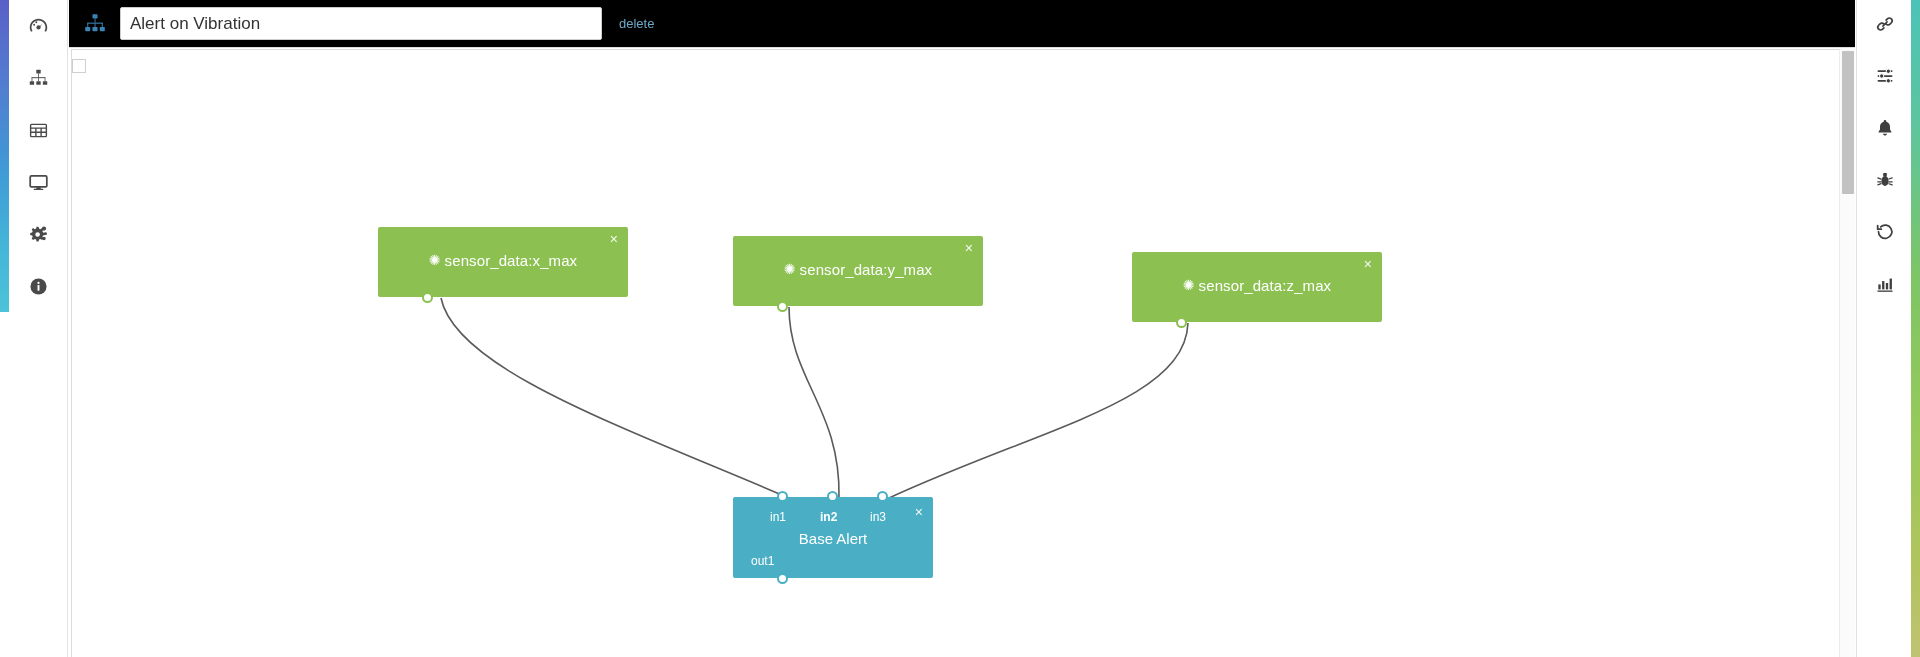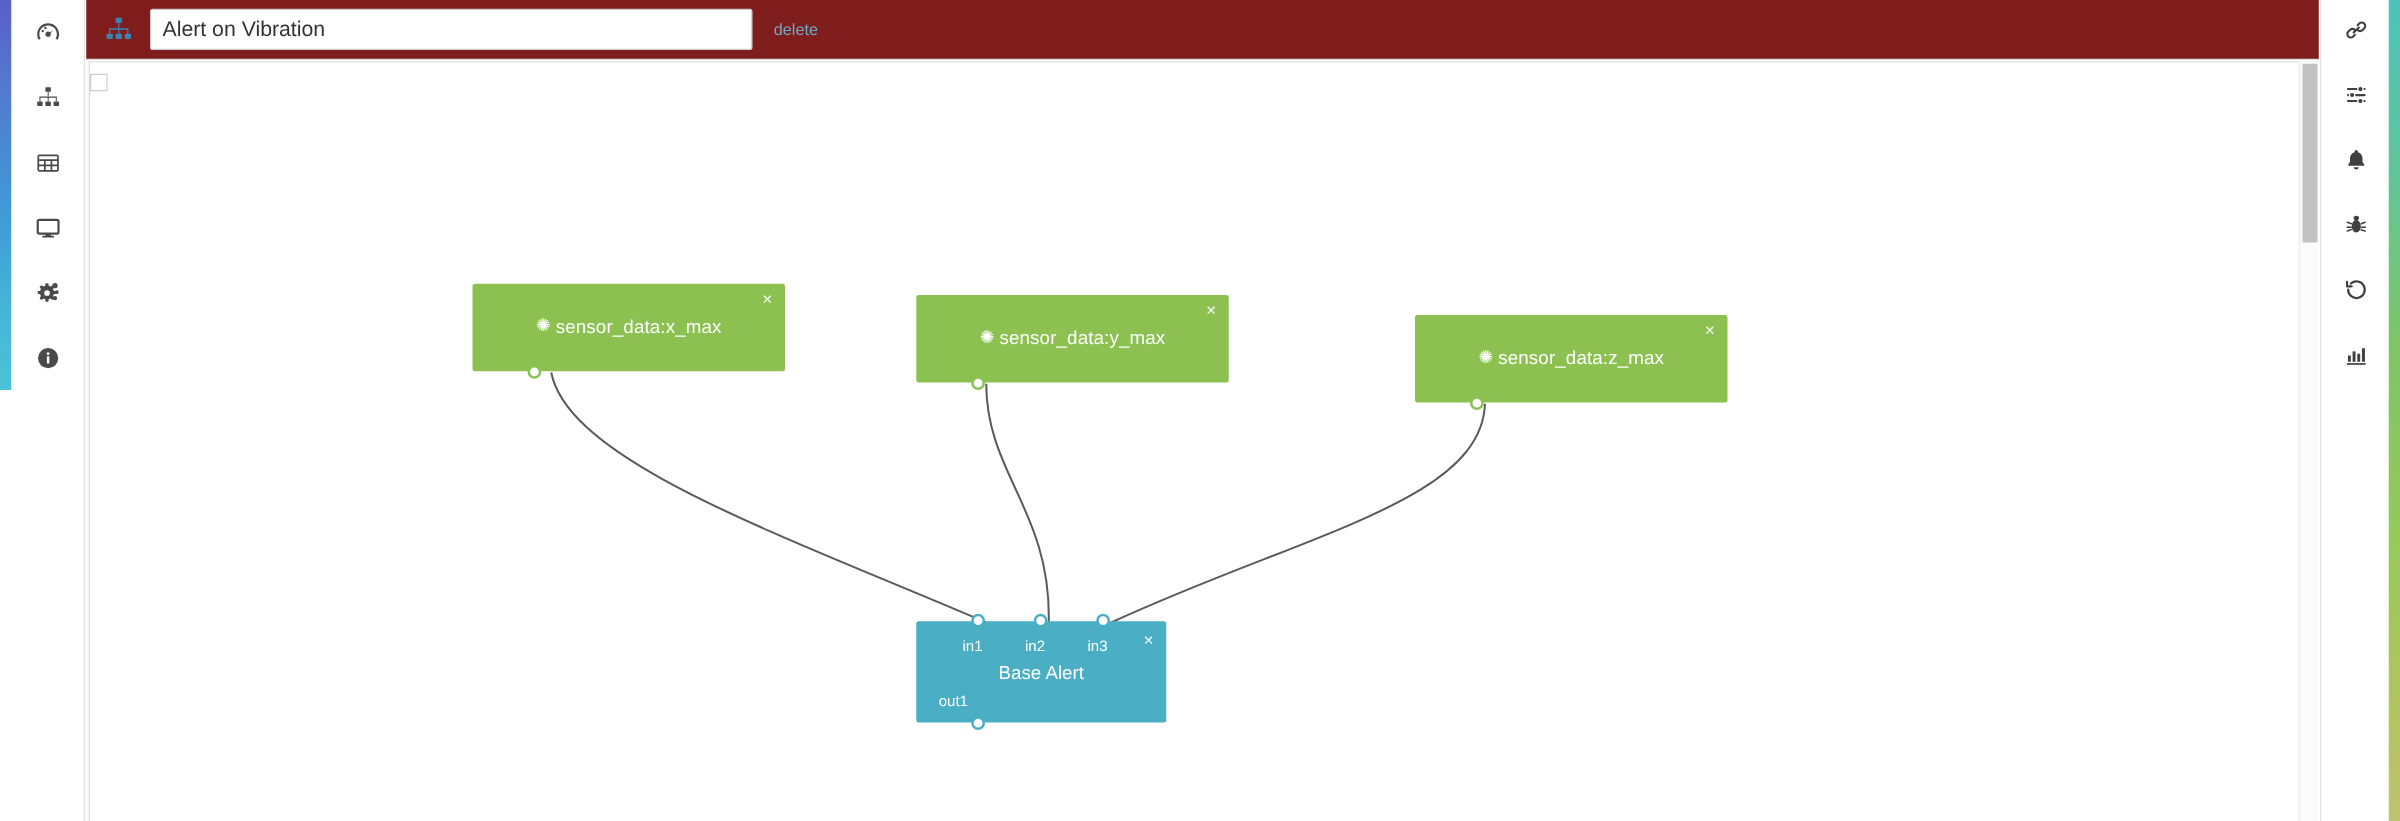--- a/index.html
+++ b/index.html
@@ -69,21 +69,21 @@
     align-items: center;
     justify-content: center;
     cursor: pointer;
   }
 
   
   #header {
     position: absolute;
     left: 69px; top: 0;
     width: 1786px; height: 48px;
-    background: #7f1d1d;
+    background: #000000;
     border-bottom: 1px solid #dfdfdf;
     display: flex;
     align-items: center;
   }
   #header-icon {
     margin-left: 13px;
     margin-right: 12px;
     width: 26px; height: 26px;
     display: flex; align-items: center; justify-content: center;
   }
@@ -352,21 +352,21 @@
     </div>
 
     <div class="node node-blue" style="left:670px; top:448px;">
       <span class="node-close" style="top:8px; right:7px;">×</span>
 
       <span class="port port-blue" style="left:44px; top:-6px;"></span>
       <span class="port port-blue" style="left:94px; top:-6px;"></span>
       <span class="port port-blue" style="left:144px; top:-6px;"></span>
 
       <span class="port-label" style="left:37px; top:13px;">in1</span>
-      <span class="port-label" style="left:87px; top:13px;">in2</span>
+      <span class="port-label" style="left:87px; top:13px;font-weight:bold;">in2</span>
       <span class="port-label" style="left:137px; top:13px;">in3</span>
 
       <div class="node-title">Base Alert</div>
 
       <span class="port-label" style="left:18px; top:57px;">out1</span>
       <span class="port port-blue" style="left:44px; bottom:-6px;"></span>
     </div>
 
     <div id="vscroll-track">
       <div id="vscroll-thumb"></div>

